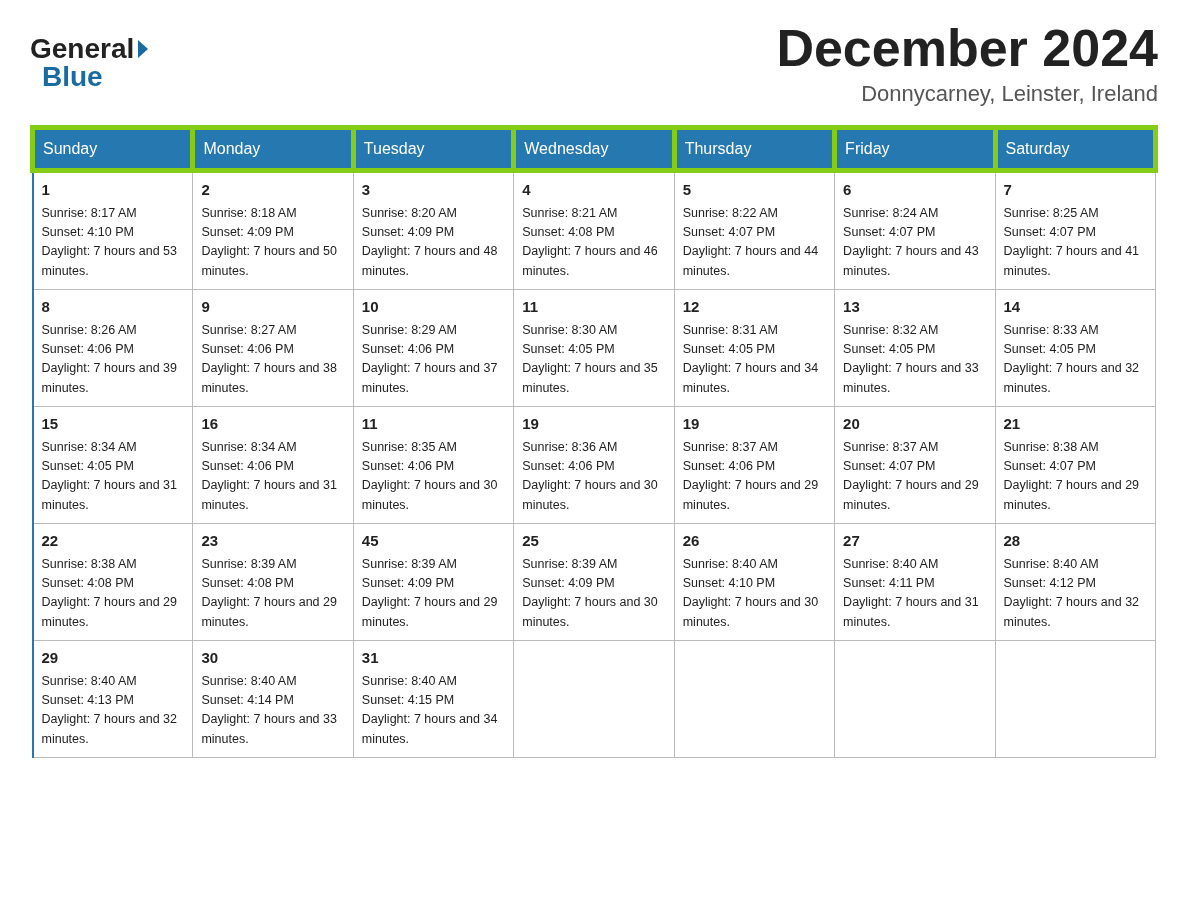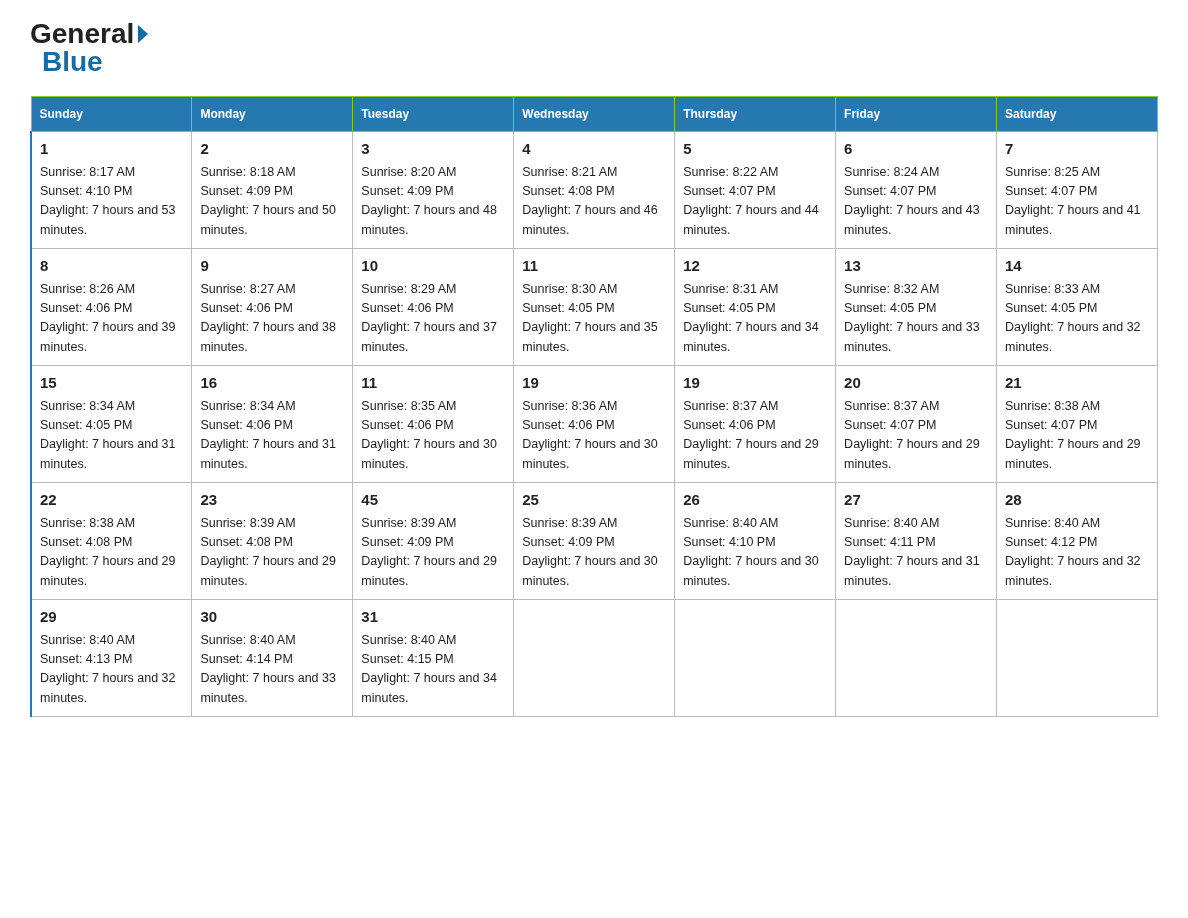--- a/index.html
+++ b/index.html
@@ -76,25 +76,25 @@
 
     .calendar-table {
       width: 100%;
       border-collapse: collapse;
       border: 1px solid #aaa;
     }
 
     .calendar-table th {
       background-color: #2678b0;
       color: #fff;
-      font-size: 12px;
-      font-weight: bold;
+      font-size: 16px;
+      font-weight: normal;
       padding: 10px 8px;
       text-align: left;
-      border: 1px solid #84cc16;
+      border: 5px solid #84cc16;
     }
 
     .calendar-table td {
       vertical-align: top;
       padding: 6px 8px 8px 8px;
       border: 1px solid #bbb;
       font-size: 13px;
       line-height: 1.5;
       width: calc(100% / 7);
       min-height: 100px;
@@ -125,20 +125,24 @@
 </head>
 <body>
 
 <div class="header">
   <div class="logo">
     <div class="logo-text">
       <span class="logo-general">General</span>
       <span class="logo-arrow"></span>
     </div>
     <div class="logo-blue">Blue</div>
+  </div>
+  <div class="title-section">
+    <div class="month-title">December 2024</div>
+    <div class="location-title">Donnycarney, Leinster, Ireland</div>
   </div>
 </div>
 
 <table class="calendar-table">
   <thead>
     <tr>
     <th>Sunday</th>
         <th>Monday</th>
         <th>Tuesday</th>
         <th>Wednesday</th>

